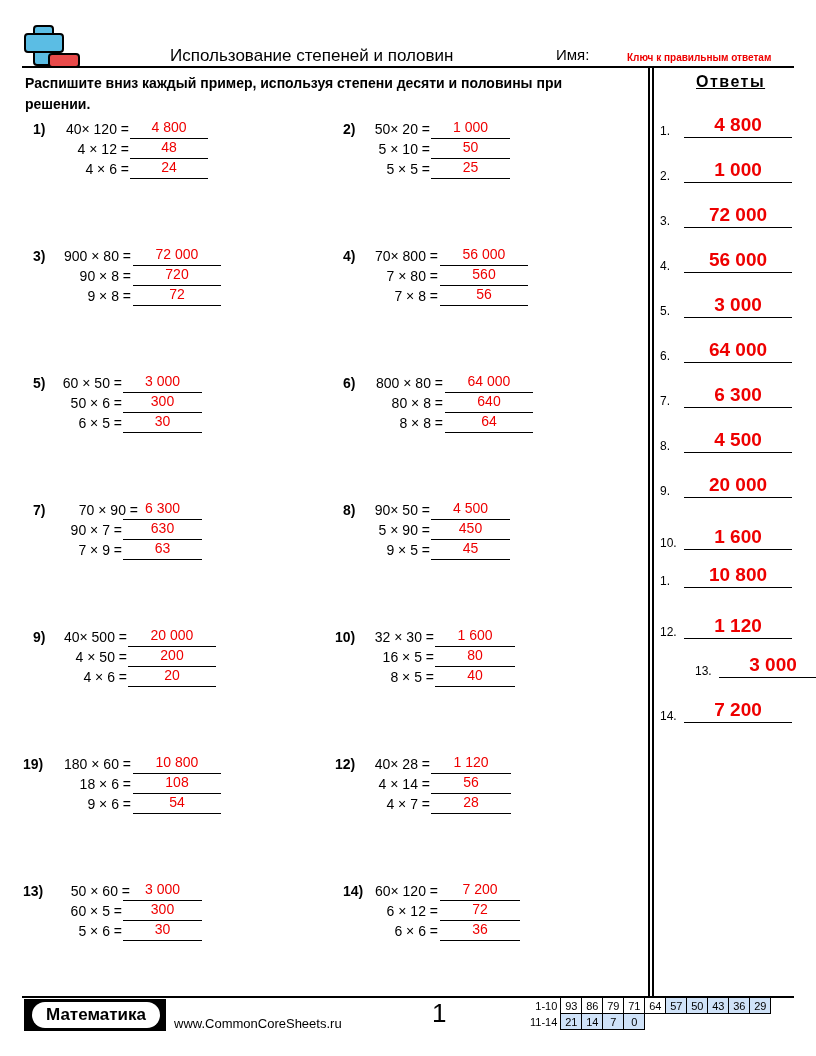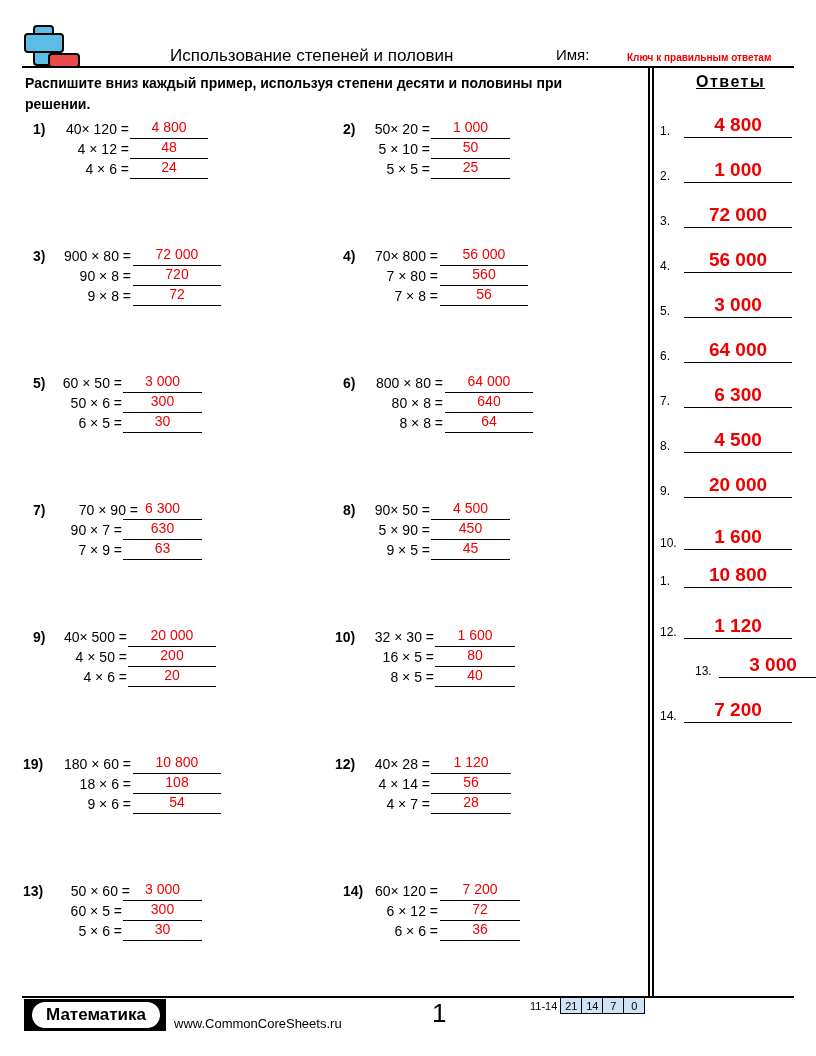--- a/index.html
+++ b/index.html
@@ -342,20 +342,33 @@
 
 <div class="abs foot-rule"></div>
 <div class="abs brand">
   <div class="brand-pill">Математика</div>
 </div>
 <div class="abs site">www.CommonCoreSheets.ru</div>
 <div class="abs pageno">1</div>
 
 <table class="score">
   <tbody>
+      <tr>
+    <td class="lbl">1-10</td>
+    <td class="c">93</td>
+    <td class="c">86</td>
+    <td class="c">79</td>
+    <td class="c">71</td>
+    <td class="c">64</td>
+    <td class="c blue">57</td>
+    <td class="c blue">50</td>
+    <td class="c blue">43</td>
+    <td class="c blue">36</td>
+    <td class="c blue">29</td>
+  </tr>
   <tr>
     <td class="lbl">11-14</td>
     <td class="c blue">21</td>
     <td class="c blue">14</td>
     <td class="c blue">7</td>
     <td class="c blue">0</td>
   </tr>
 </tbody>
   </table>
 

